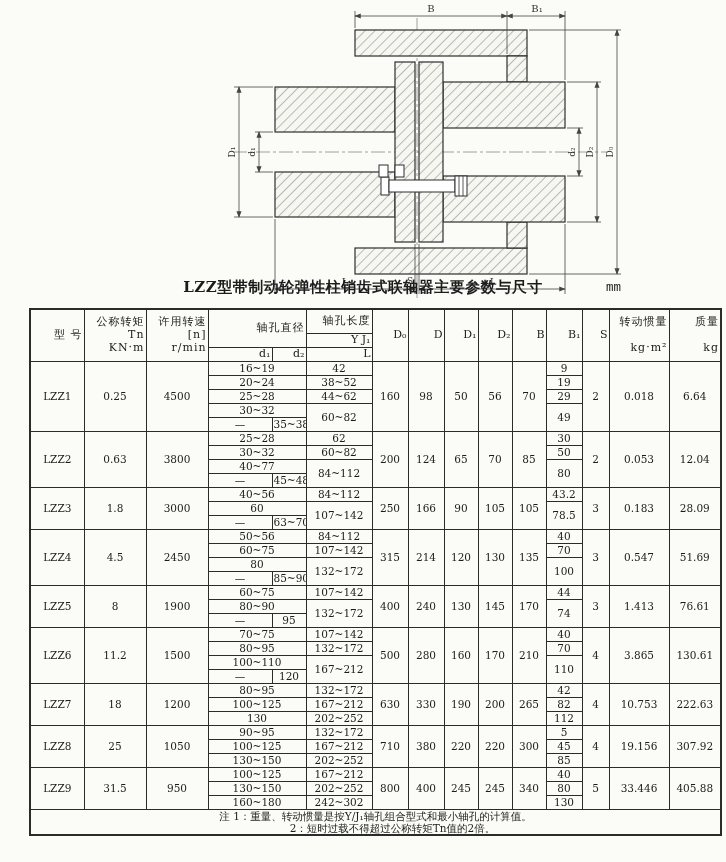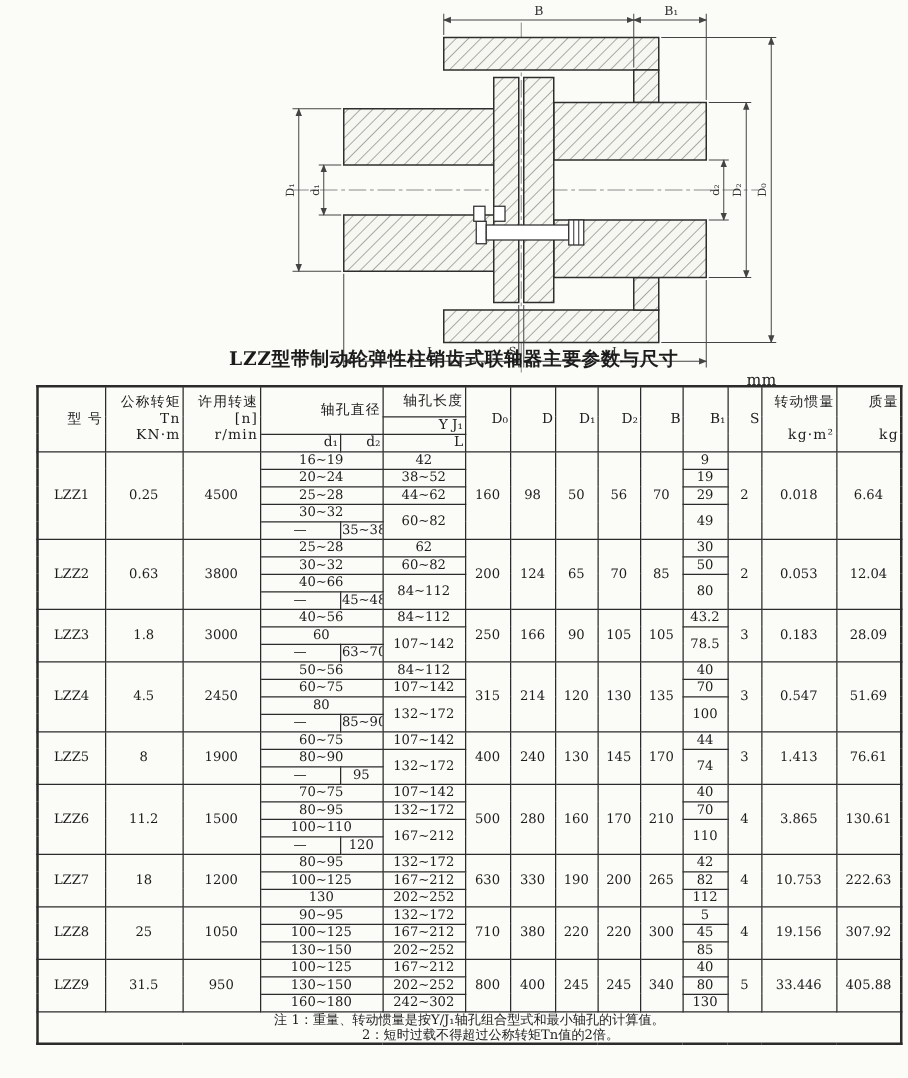--- a/index.html
+++ b/index.html
@@ -7,21 +7,21 @@
     width:726px;height:862px;overflow:hidden;
     background:#fbfbf7;color:#1c1c1c;
     font-family:"DejaVu Serif","Liberation Serif",serif;
   }
   .drawing-wrap{height:272px;position:relative;}
   .drawing-wrap svg{position:absolute;left:205px;top:2px;}
   .title-row{position:relative;height:26px;margin-top:6px;}
   .doc-title{
     text-align:center;font-size:15px;font-weight:bold;letter-spacing:.5px;
   }
-  .unit-label{position:absolute;right:105px;top:18px;font-size:12.5px;font-weight:normal;}
+  .unit-label{position:absolute;right:105px;top:3px;font-size:12.5px;font-weight:normal;font-family:Liberation Mono, monospace;}
   .tbl-wrap{margin:4px 28px 0 29px;}
   table.spec{
     border-collapse:collapse;table-layout:fixed;width:668px;
     border:2px solid #2b2b2b;
   }
   table.spec th,table.spec td{
     border:1px solid #2b2b2b;text-align:center;vertical-align:middle;
     font-weight:normal;padding:0 1px;
     font-size:10.5px;line-height:1.15;height:13px;overflow:hidden;
   }
@@ -248,21 +248,21 @@
           <td rowspan="4">2</td>
           <td rowspan="4">0.053</td>
           <td rowspan="4">12.04</td>
         </tr>
         <tr>
           <td colspan="2">30~32</td>
           <td>60~82</td>
           <td>50</td>
         </tr>
         <tr>
-          <td colspan="2">40~66</td>
+          <td colspan="2">40~77</td>
           <td rowspan="2">84~112</td>
           <td rowspan="2">80</td>
         </tr>
         <tr>
           <td>—</td>
           <td>45~48</td>
         </tr>
         <tr>
           <td rowspan="3">LZZ3</td>
           <td rowspan="3">1.8</td>

